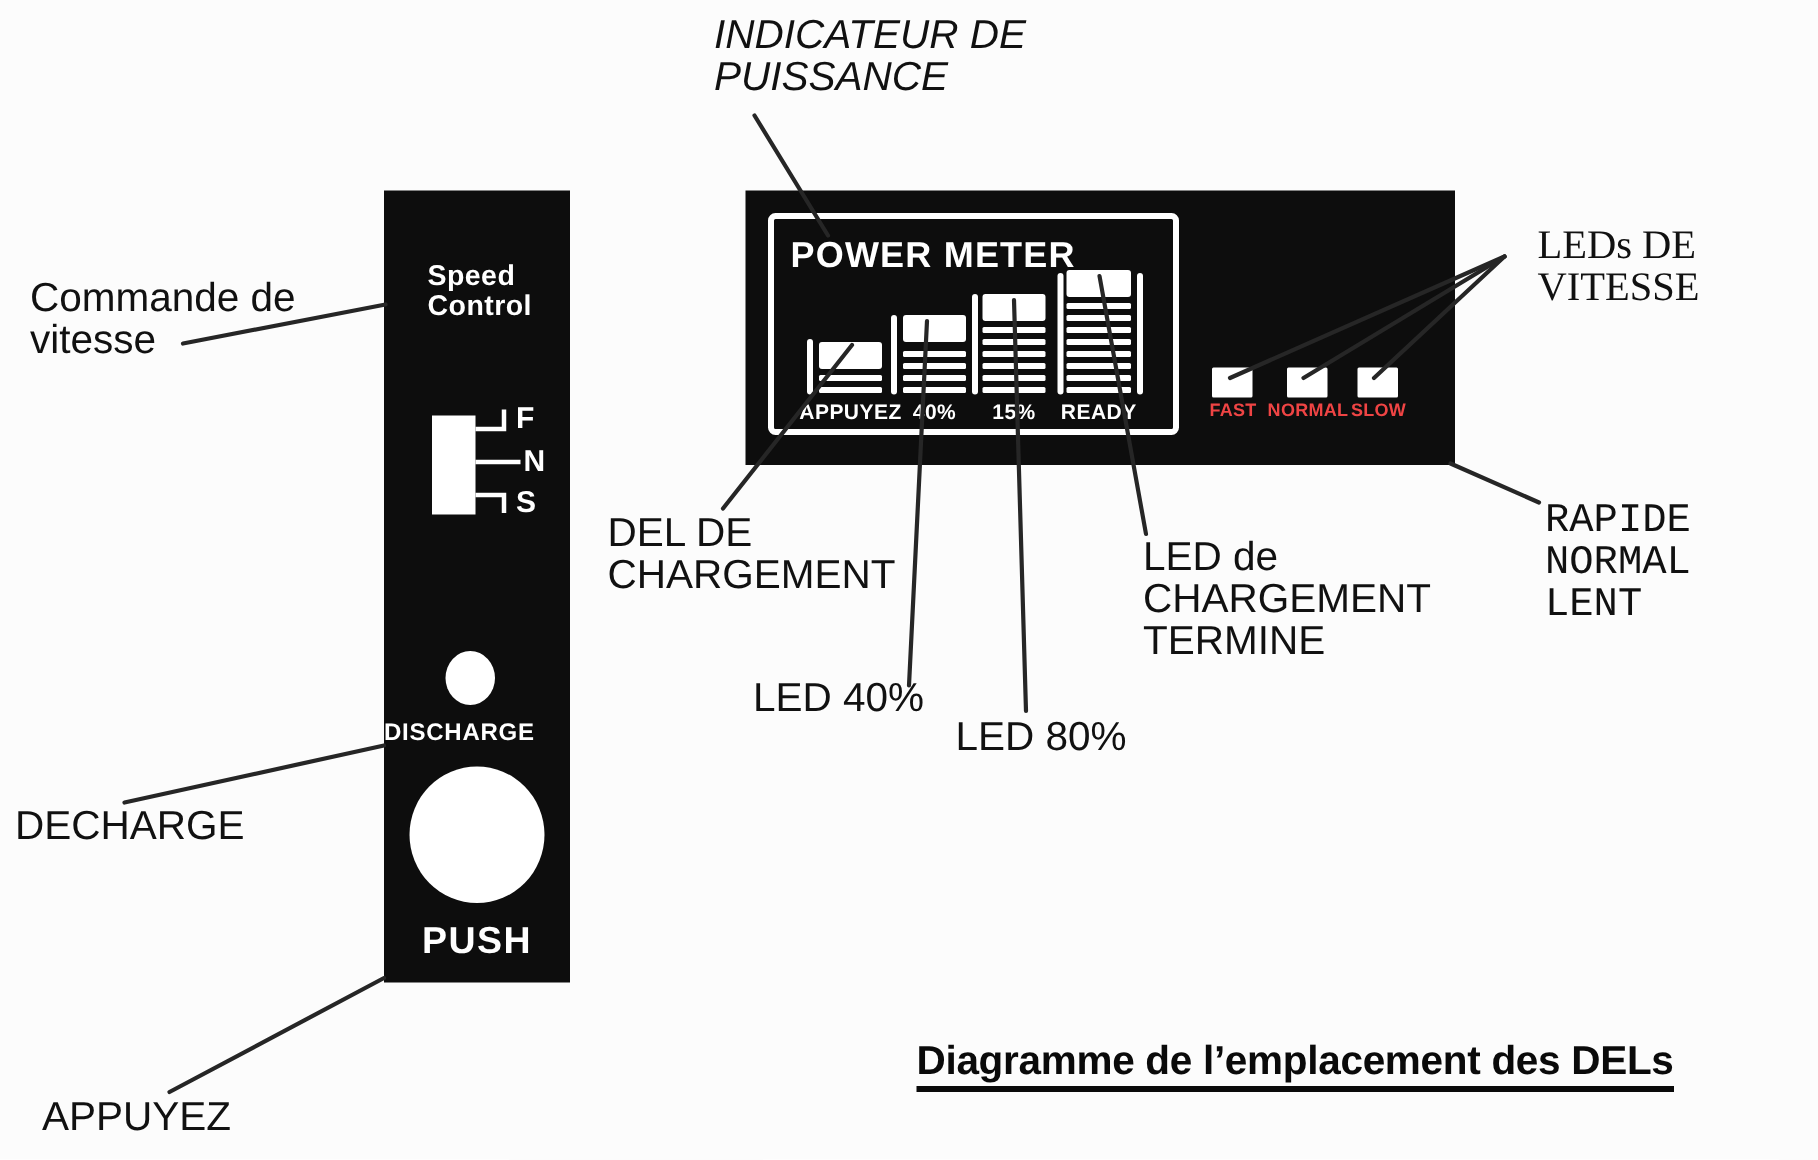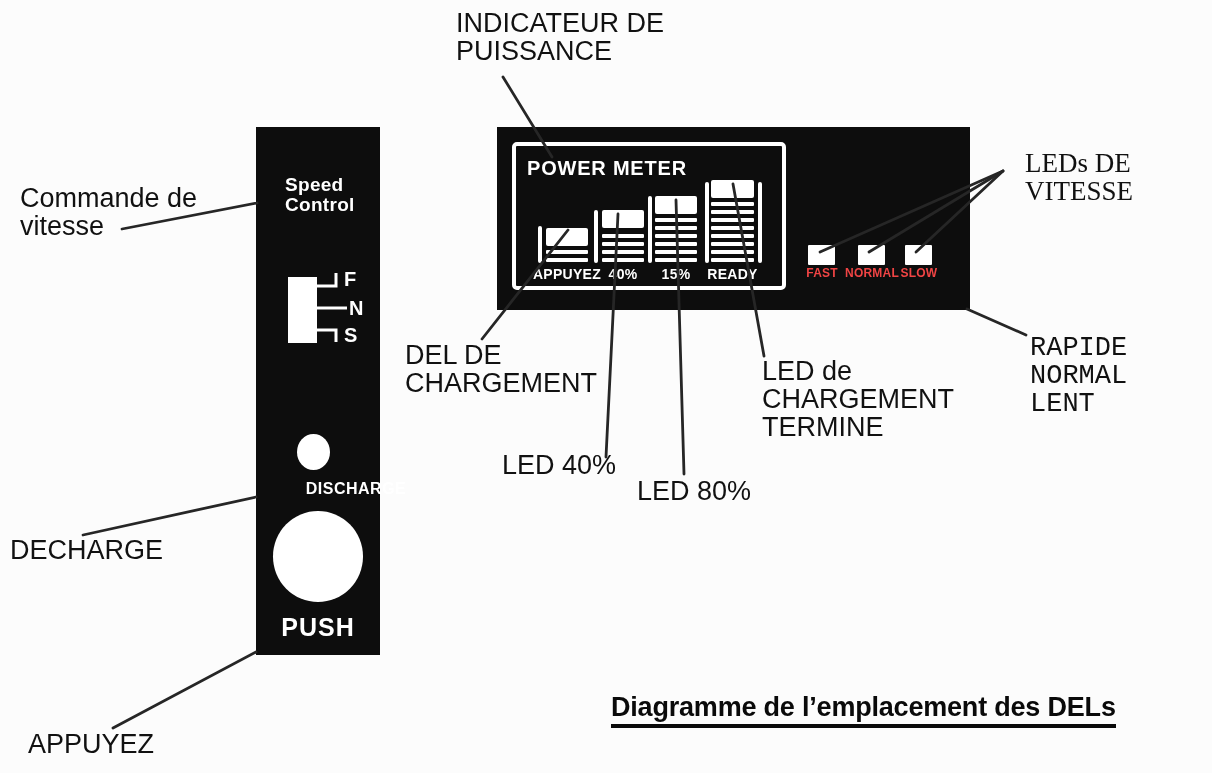--- a/index.html
+++ b/index.html
@@ -16,36 +16,36 @@
     position:absolute;left:285px;top:175px;color:#fff;font-weight:bold;
     font-size:19px;line-height:20px;letter-spacing:.3px;white-space:pre-line;
   }
   #switch-rect{position:absolute;left:288px;top:277px;width:29px;height:66px;background:#fff;}
   .fns{position:absolute;color:#fff;font-weight:bold;font-size:20px;line-height:20px;}
   #fns-f{left:344px;top:269px;}
   #fns-n{left:349px;top:298px;}
   #fns-s{left:344px;top:325px;}
   #discharge-led{position:absolute;left:297px;top:434px;width:33px;height:36px;background:#fff;border-radius:50%;}
   #discharge-label{
-    position:absolute;left:256px;top:480px;width:144px;text-align:center;color:#fff;
-    font-weight:bold;font-size:16px;letter-spacing:.5px;padding-left:28px;
+    position:absolute;left:256px;top:480px;width:144px;text-align:left;color:#fff;
+    font-weight:bold;font-size:16px;letter-spacing:.5px;
   }
   #push-button{position:absolute;left:273px;top:511px;width:90px;height:91px;background:#fff;border-radius:50%;}
   #push-label{
     position:absolute;left:256px;top:613px;width:124px;text-align:center;color:#fff;
     font-weight:bold;font-size:25px;letter-spacing:1px;
   }
   
   #meter-frame{
     position:absolute;left:512px;top:142px;width:266px;height:140px;
     border:4px solid #fff;border-radius:5px;
   }
   #meter-title{
     position:absolute;left:527px;top:157px;color:#fff;font-weight:bold;
-    font-size:20px;letter-spacing:.8px;
+    font-size:24px;letter-spacing:.8px;
   }
   .meter-led{position:absolute;background:#fff;border-radius:2px;}
   .meter-bar{position:absolute;background:#fff;border-radius:1px;height:4px;}
   .meter-div{position:absolute;background:#fff;width:4px;border-radius:2px;}
   .meter-col-label{
     position:absolute;top:266px;color:#fff;font-weight:bold;font-size:14px;
     text-align:center;transform:translateX(-50%);white-space:nowrap;letter-spacing:.3px;
   }
   .speed-led{position:absolute;top:245px;width:27px;height:20px;background:#fff;border-radius:1px;}
   .speed-led-label{
@@ -125,21 +125,21 @@
       <div class="speed-led-label" style="left: 822px;">FAST</div>
       <div class="speed-led" style="left: 858px;"></div>
       <div class="speed-led-label" style="left: 872px;">NORMAL</div>
       <div class="speed-led" style="left: 905px;"></div>
       <div class="speed-led-label" style="left: 919px;">SLOW</div>
     </div>
 
   <div id="callouts">
       <div class="callout" style="left: 20px; top: 184px;">Commande de
 vitesse</div>
-      <div class="callout" style="left: 456px; top: 9px;">INDICATEUR DE
+      <div class="callout" style="left: 476px; top: 9px; font-style: italic;">INDICATEUR DE
 PUISSANCE</div>
       <div class="callout" style="left: 1025px; top: 149px; font-family: Liberation Serif, serif;">LEDs DE
 VITESSE</div>
       <div class="callout" style="left: 405px; top: 341px;">DEL DE
 CHARGEMENT</div>
       <div class="callout" style="left: 502px; top: 451px;">LED 40%</div>
       <div class="callout" style="left: 637px; top: 477px;">LED 80%</div>
       <div class="callout" style="left: 762px; top: 357px;">LED de
 CHARGEMENT
 TERMINE</div>

